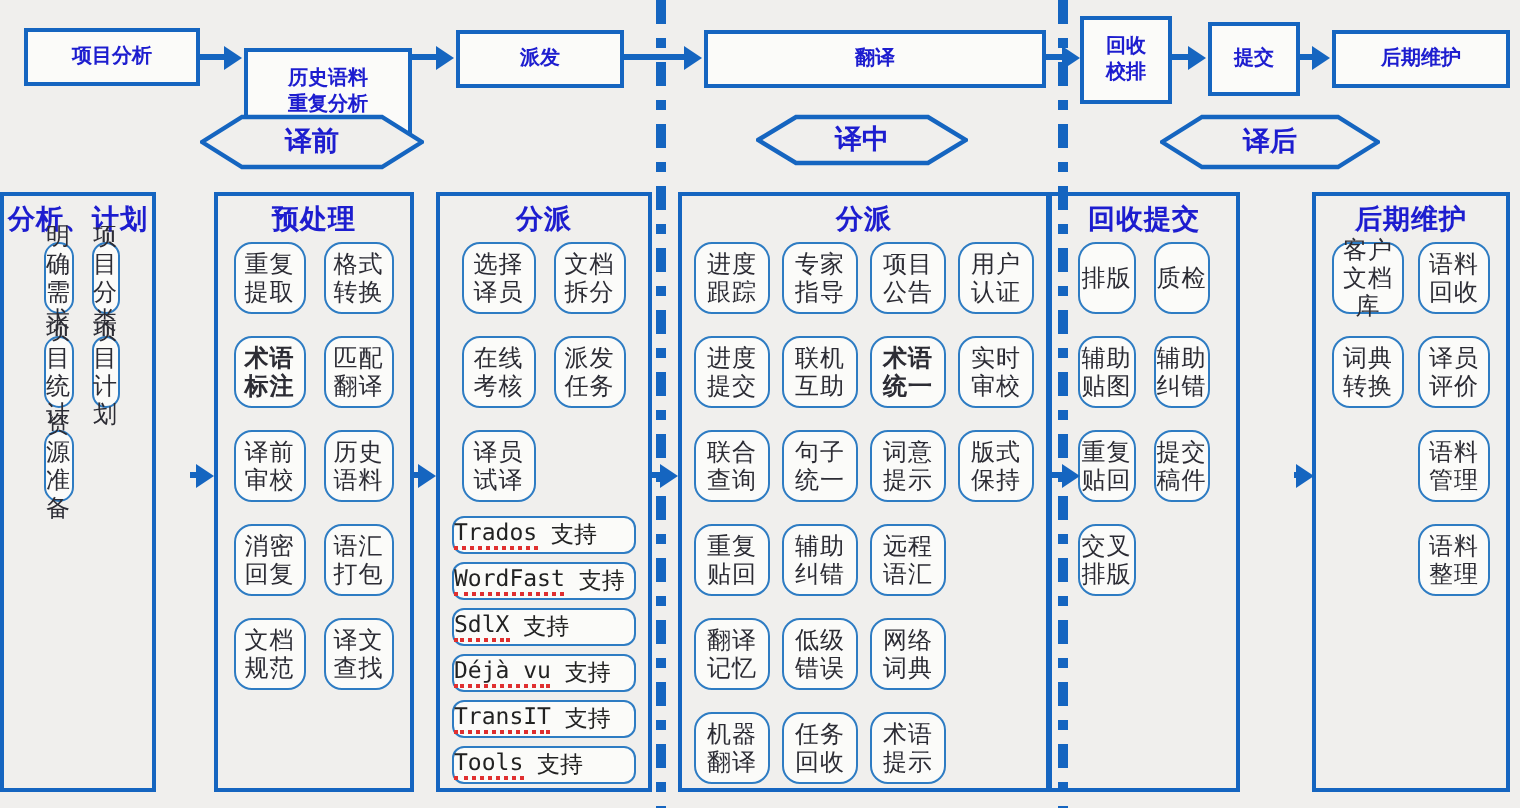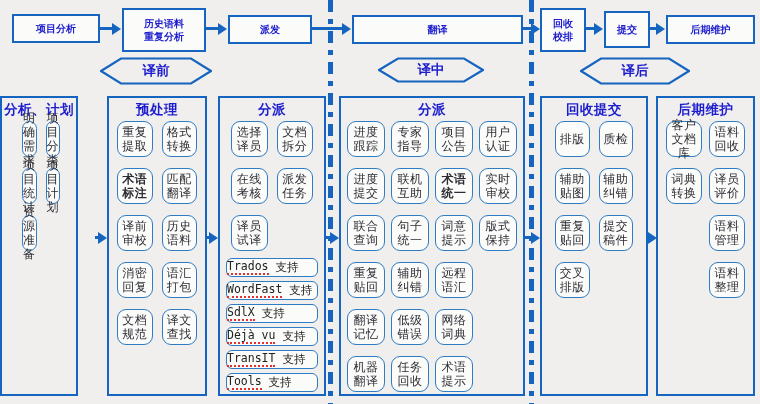--- a/index.html
+++ b/index.html
@@ -19,21 +19,21 @@
   
   .vdash{position:absolute;top:0;bottom:0;width:5px;z-index:1;
     background:repeating-linear-gradient(180deg,var(--accent) 0 12px,transparent 12px 19px,var(--accent) 19px 24px,transparent 24px 31px);}
   .d1{left:328px}.d2{left:529px}
 
   
   .node{position:absolute;border:2.5px solid var(--accent);background:var(--boxbg);
     display:flex;flex-direction:column;align-items:center;justify-content:center;
     font-weight:bold;color:var(--heading);font-size:10px;line-height:1.3;z-index:2;text-align:center}
   .n1{left:12px;top:14px;width:88px;height:29px}
-  .n2{left:122px;top:8px;width:84px;height:44px}
+  .n2{left:122px;top:24px;width:84px;height:44px}
   .n3{left:228px;top:15px;width:84px;height:29px}
   .n4{left:352px;top:15px;width:171px;height:29px}
   .n5{left:540px;top:8px;width:46px;height:44px}
   .n6{left:604px;top:11px;width:46px;height:37px}
   .n7{left:666px;top:15px;width:89px;height:29px}
 
   
   .harrow{position:absolute;height:3px;background:var(--accent);z-index:3}
   .harrow::after{content:'';position:absolute;right:-8px;top:-4.5px;width:0;height:0;
     border-left:9px solid var(--accent);border-top:6px solid transparent;border-bottom:6px solid transparent}
@@ -58,21 +58,21 @@
   .h1{left:100px;top:57px}
   .h2{left:378px;top:57px}
   .h3{left:580px;top:57px}
 
   
   .column{position:absolute;border:2.5px solid var(--accent);z-index:2}
   .c1{left:0;top:96px;width:78px;height:300px}
   .c2{left:107px;top:96px;width:100px;height:300px}
   .c3{left:218px;top:96px;width:108px;height:300px}
   .c4{left:339px;top:96px;width:186px;height:300px}
-  .c5{left:540px;top:96px;width:108px;height:300px}
+  .c5{left:524px;top:96px;width:96px;height:300px}
   .c6{left:656px;top:96px;width:99px;height:300px}
   .col-title{margin-top:3px;height:18px;line-height:18px;text-align:center;
     font-weight:bold;color:var(--heading);font-size:13.5px;letter-spacing:.5px}
   .cells{display:grid;column-gap:9px;row-gap:11px;padding:2px 8px}
   .c1 .cells{padding:2px 20px}
   .c3 .cells{padding:2px 11px}
   .c4 .cells{column-gap:6px;padding:2px 6px}
   .c5 .cells{padding:2px 13px}
   .c6 .cells{padding:2px 8px;column-gap:7px}
   .cell{height:36px;border:1.6px solid var(--boxline);border-radius:9px;background:var(--boxbg);

